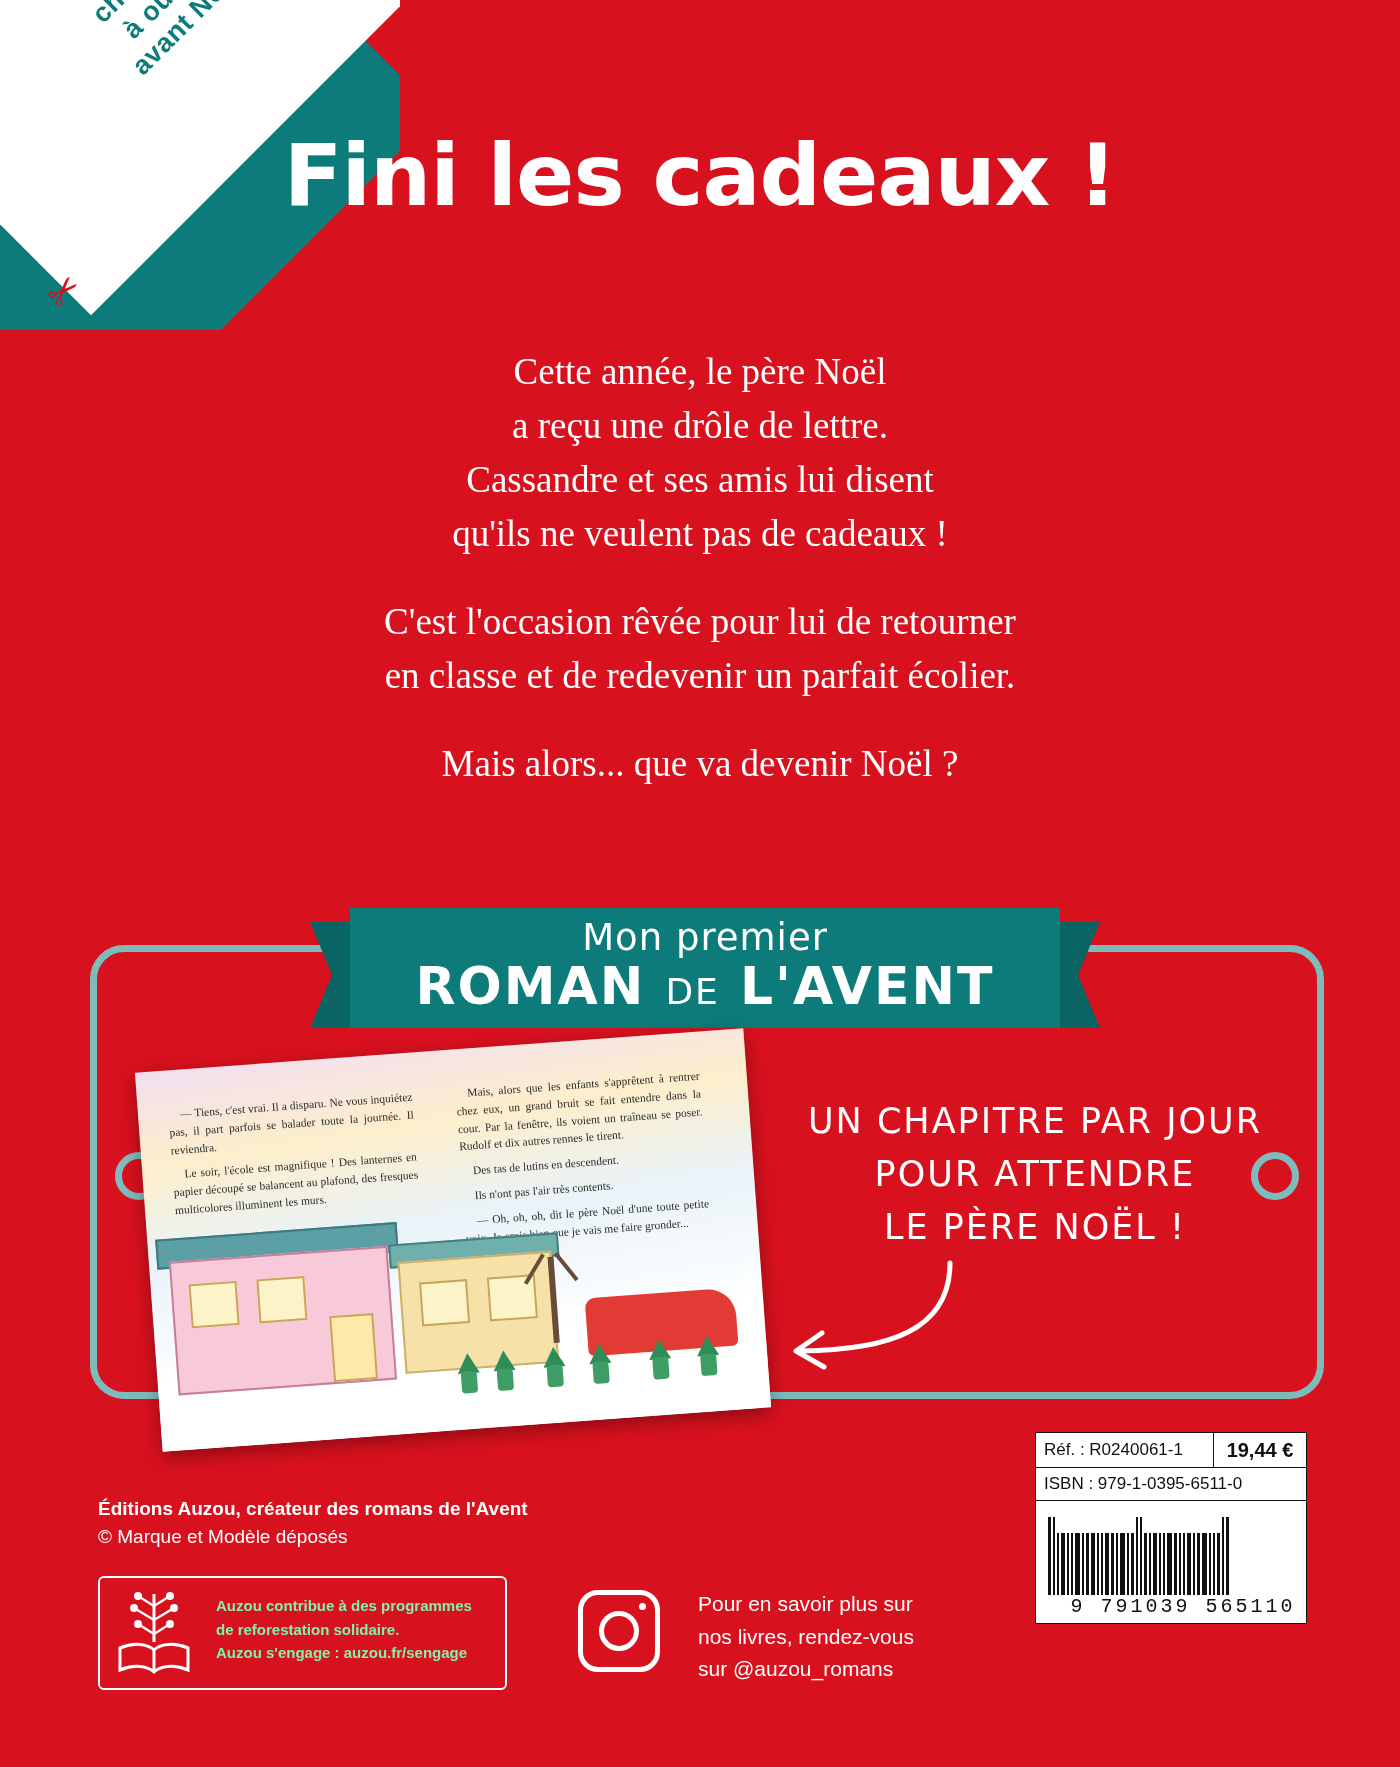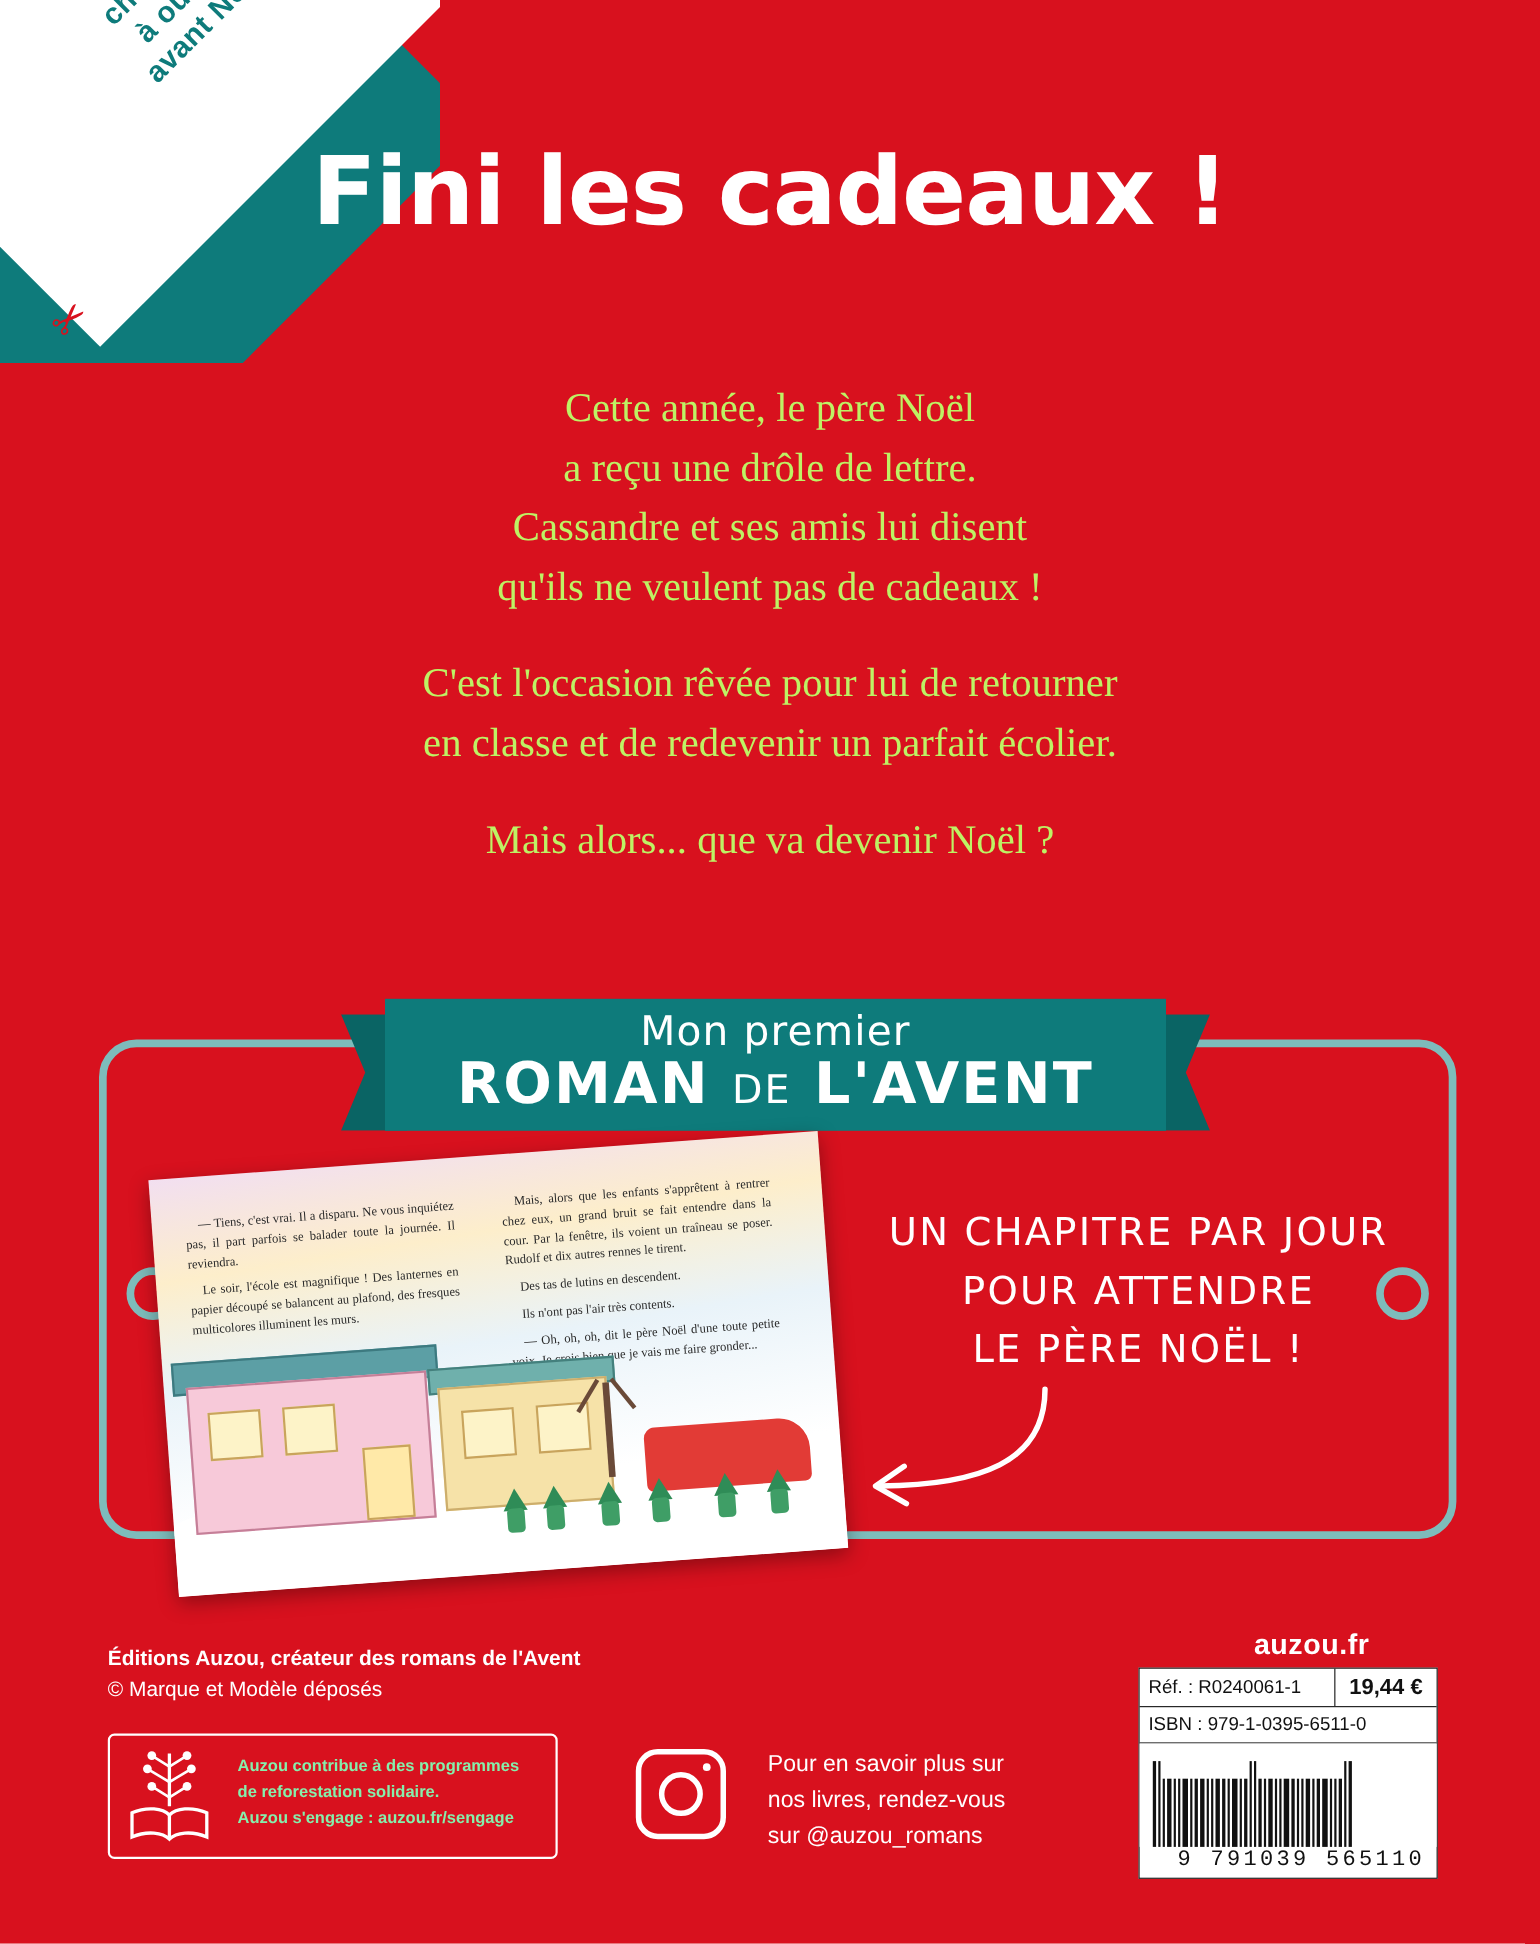--- a/index.html
+++ b/index.html
@@ -79,21 +79,21 @@
     font-family: "DejaVu Sans", sans-serif;
   }
 
   
   .blurb {
     position: absolute;
     top: 345px;
     left: 210px;
     width: 980px;
     text-align: center;
-    color: #bef264;
+    color: #ffffff;
     font-family: "Liberation Serif", serif;
     font-size: 37px;
     line-height: 1.46;
   }
   .blurb p { margin: 0 0 34px 0; }
   .blurb p:last-child { margin-bottom: 0; }
 
   
   .frame {
     position: absolute;
@@ -367,21 +367,21 @@
     top: 1480px;
     color: #ffffff;
     font-size: 26px;
     font-weight: bold;
     letter-spacing: 0.5px;
   }
 
   .pricebox {
     position: absolute;
     left: 1035px;
-    top: 1516px;
+    top: 1432px;
     width: 270px;
     background: #ffffff;
     border: 1px solid #111;
     font-family: "Liberation Sans", sans-serif;
   }
   .price-row {
     display: flex;
     border-bottom: 1px solid #111;
     height: 34px;
     align-items: center;

